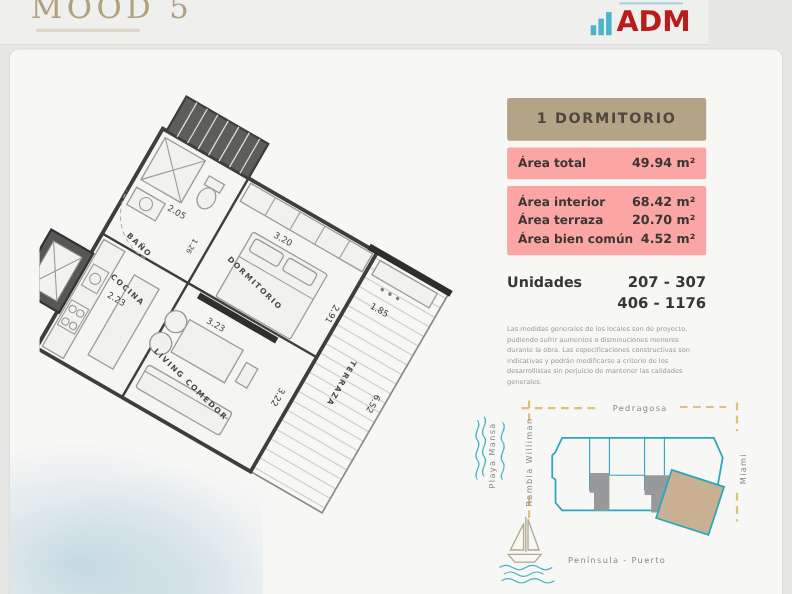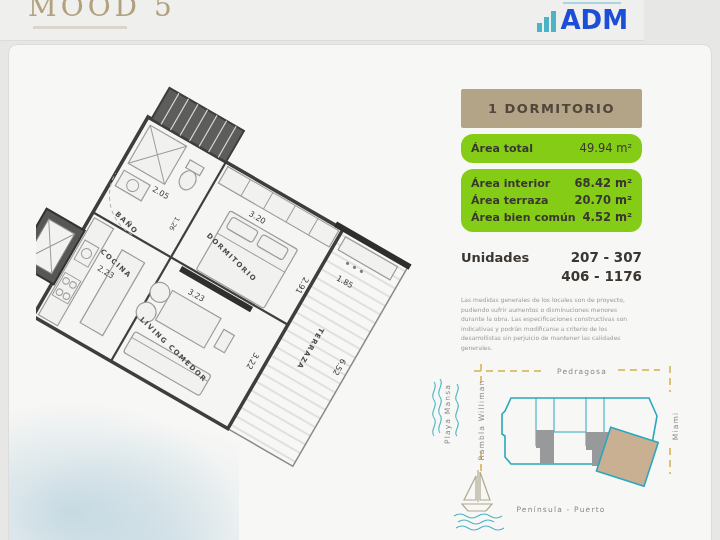--- a/index.html
+++ b/index.html
@@ -14,37 +14,37 @@
              font-size:28px;letter-spacing:4px;color:#b2a17f;font-weight:500;}
   .mood-tagline{position:absolute;left:33px;top:26px;width:94px;height:3px;background:#d6cfbf;opacity:.8;}
   .adm{position:absolute;right:16px;top:2px;display:flex;flex-direction:column;align-items:flex-start;}
   .adm-tiny{width:58px;height:2px;background:#a9d5e0;margin-left:26px;margin-bottom:1px;}
   .adm-row{display:flex;align-items:flex-end;gap:4px;}
   .adm-bars{display:flex;align-items:flex-end;gap:2px;padding-bottom:3px;}
   .adm-bars i{display:block;width:5px;background:#4db3c7;}
   .adm-bars i:nth-child(1){height:9px;}
   .adm-bars i:nth-child(2){height:15px;}
   .adm-bars i:nth-child(3){height:21px;}
-  .adm-word{font-size:26px;font-weight:800;color:#1d4ed8;letter-spacing:0px;line-height:30px;}
+  .adm-word{font-size:26px;font-weight:800;color:#b91c1c;letter-spacing:0px;line-height:30px;}
 
   
   .card{position:absolute;left:8px;top:44px;width:702px;height:496px;background:#f7f7f5;
         border:1px solid #dcdcda;border-radius:9px 9px 0 0;overflow:hidden;}
   .watercolor{position:absolute;left:-30px;bottom:-30px;width:260px;height:170px;
         background:radial-gradient(ellipse at 35% 65%,rgba(165,198,214,.55),rgba(165,198,214,0) 70%),
                    radial-gradient(ellipse at 70% 90%,rgba(165,198,214,.35),rgba(165,198,214,0) 60%);}
 
   
   .panel{position:absolute;left:452px;top:44px;width:181px;color:#3a3631;}
   .panel-header{height:39px;background:#b3a387;border-radius:2px;display:flex;align-items:center;justify-content:center;
         font-size:13px;font-weight:700;letter-spacing:1.5px;color:#4f463c;}
-  .panel-box{background:#84cc16;border-radius:12px;margin-top:6px;padding:6px 10px;}
+  .panel-box{background:#fca5a5;border-radius:2px;margin-top:6px;padding:6px 10px;}
   .row{display:flex;justify-content:space-between;align-items:baseline;line-height:17px;}
   .row .lbl{font-size:11px;font-weight:700;}
-  .row .val{font-size:11.5px;font-weight:400;}
+  .row .val{font-size:11.5px;font-weight:700;}
   .panel-box.detail .lbl{font-weight:600;}
   .panel-box.detail .val{font-weight:600;}
   .unidades{margin-top:16px;display:flex;justify-content:space-between;}
   .unidades .lbl{font-size:13px;font-weight:700;padding-top:2px;}
   .unidades .ranges{text-align:right;font-size:13.5px;font-weight:700;line-height:19px;}
   .disclaimer{margin-top:9px;width:172px;font-size:6px;line-height:1.6;color:#9b9b9b;}
 
   
   svg text{font-family:"DejaVu Sans","Liberation Sans",sans-serif;}
   .furn{fill:#f1f1ef;stroke:#9c9c99;stroke-width:1.2;}

